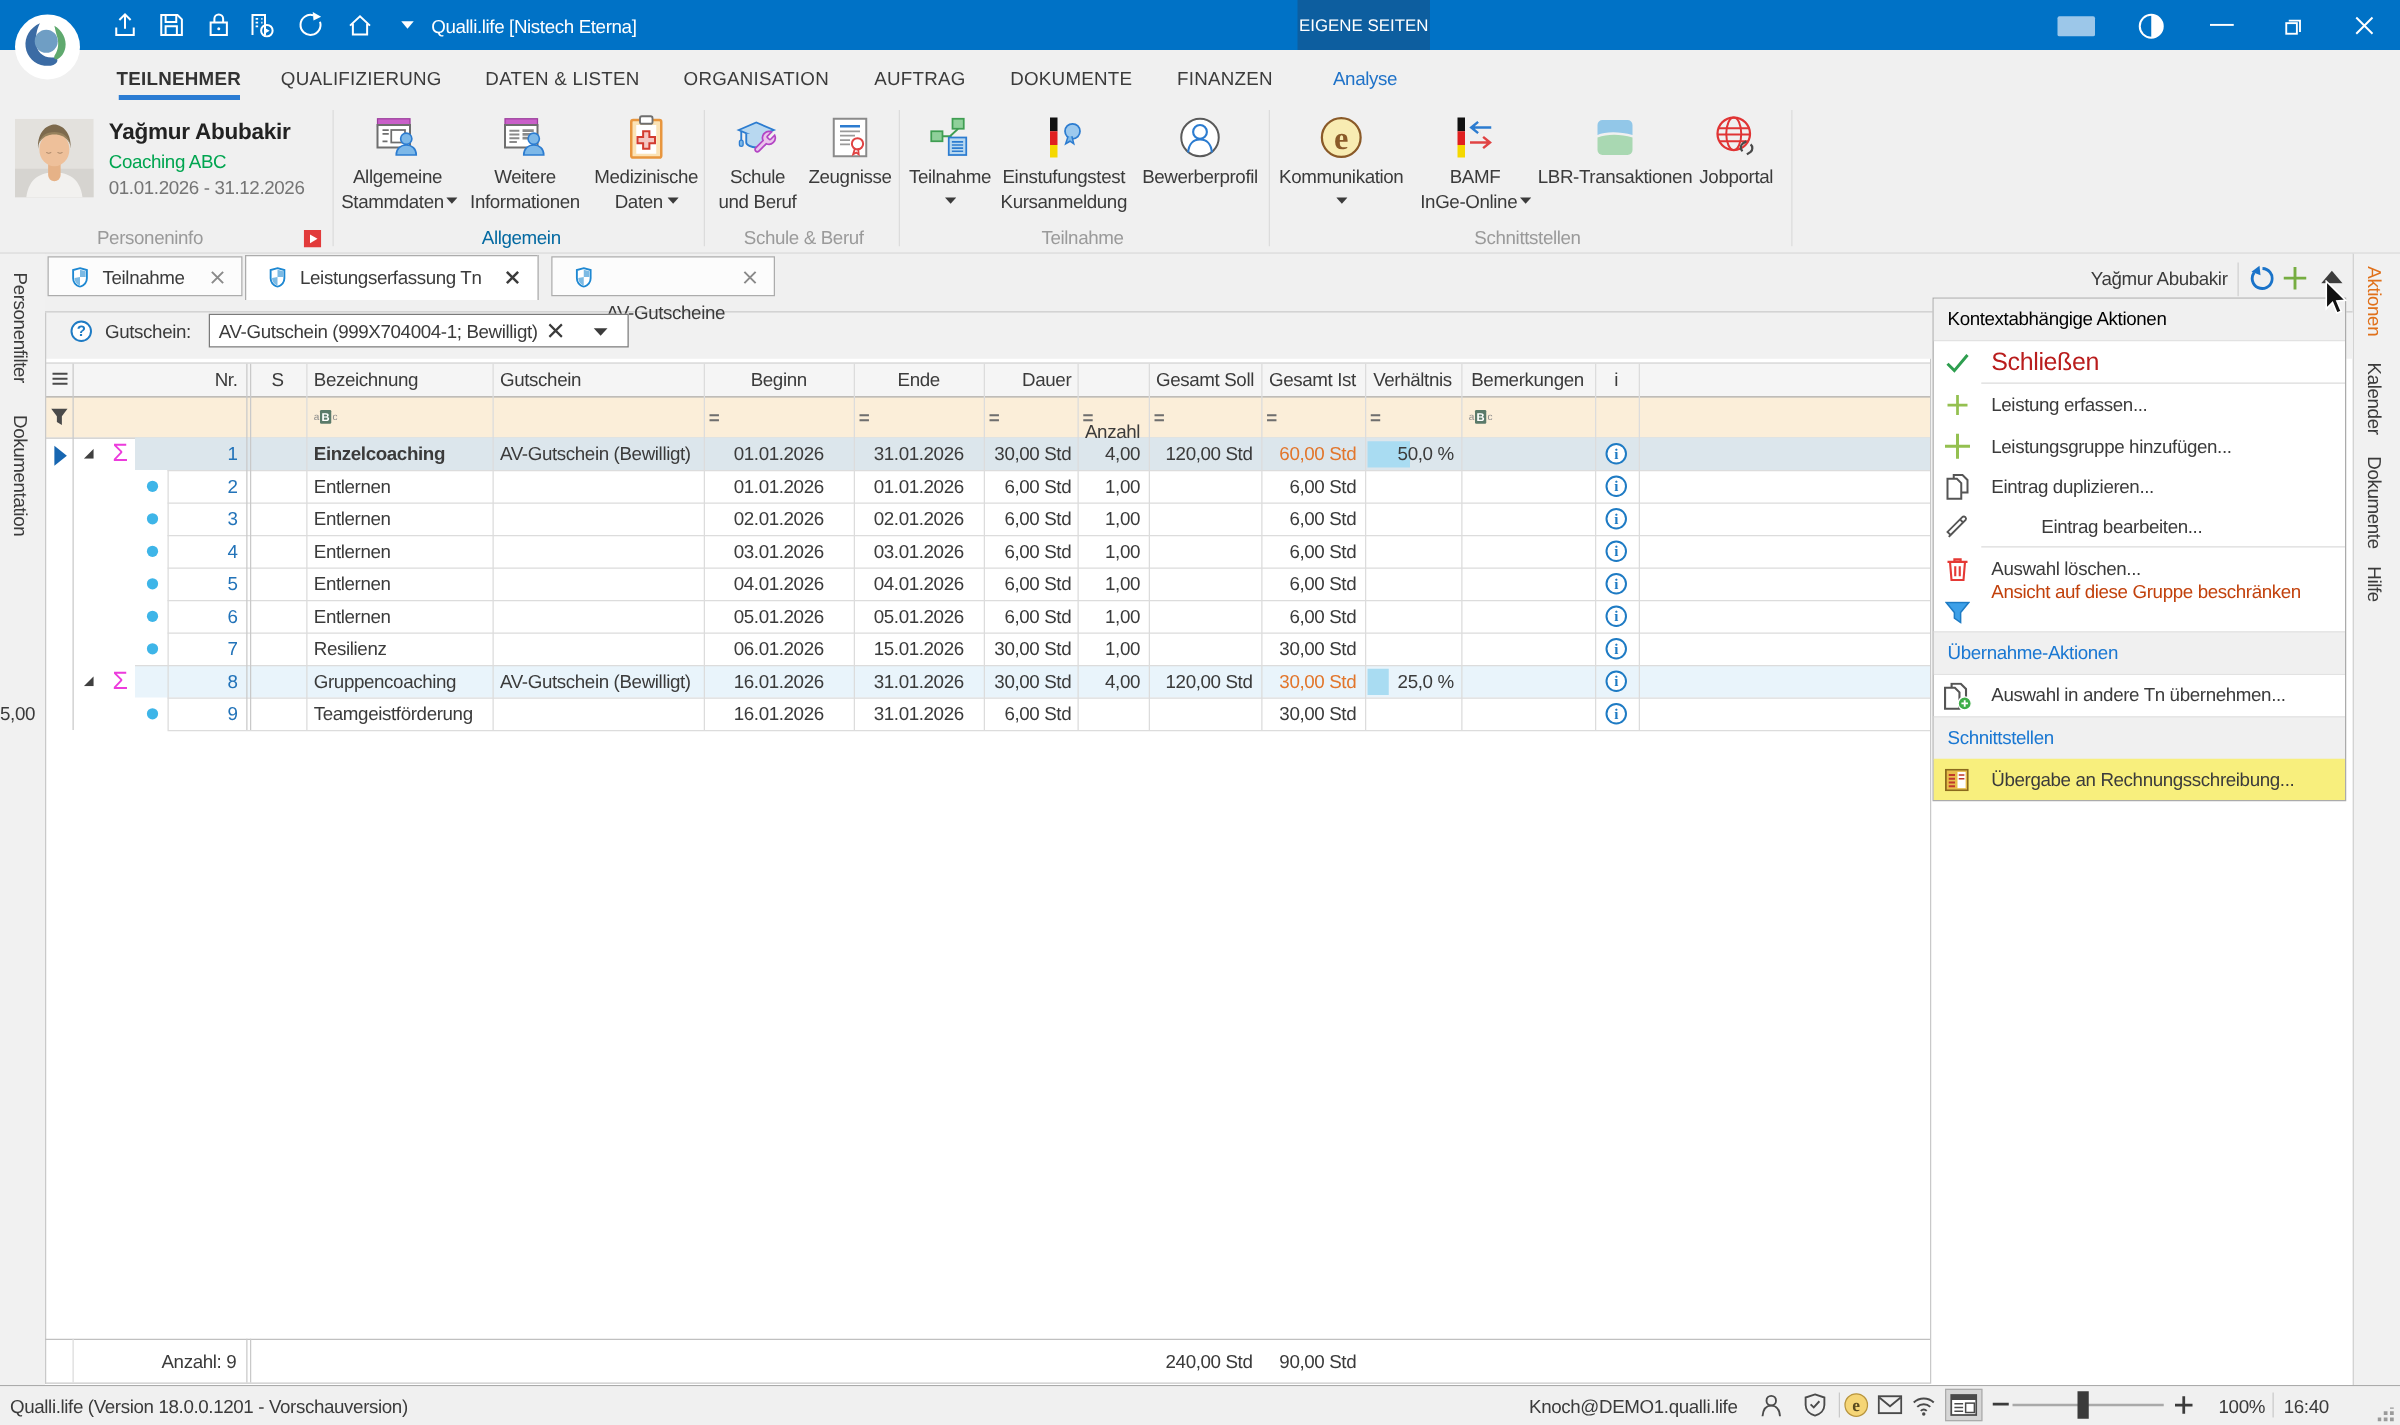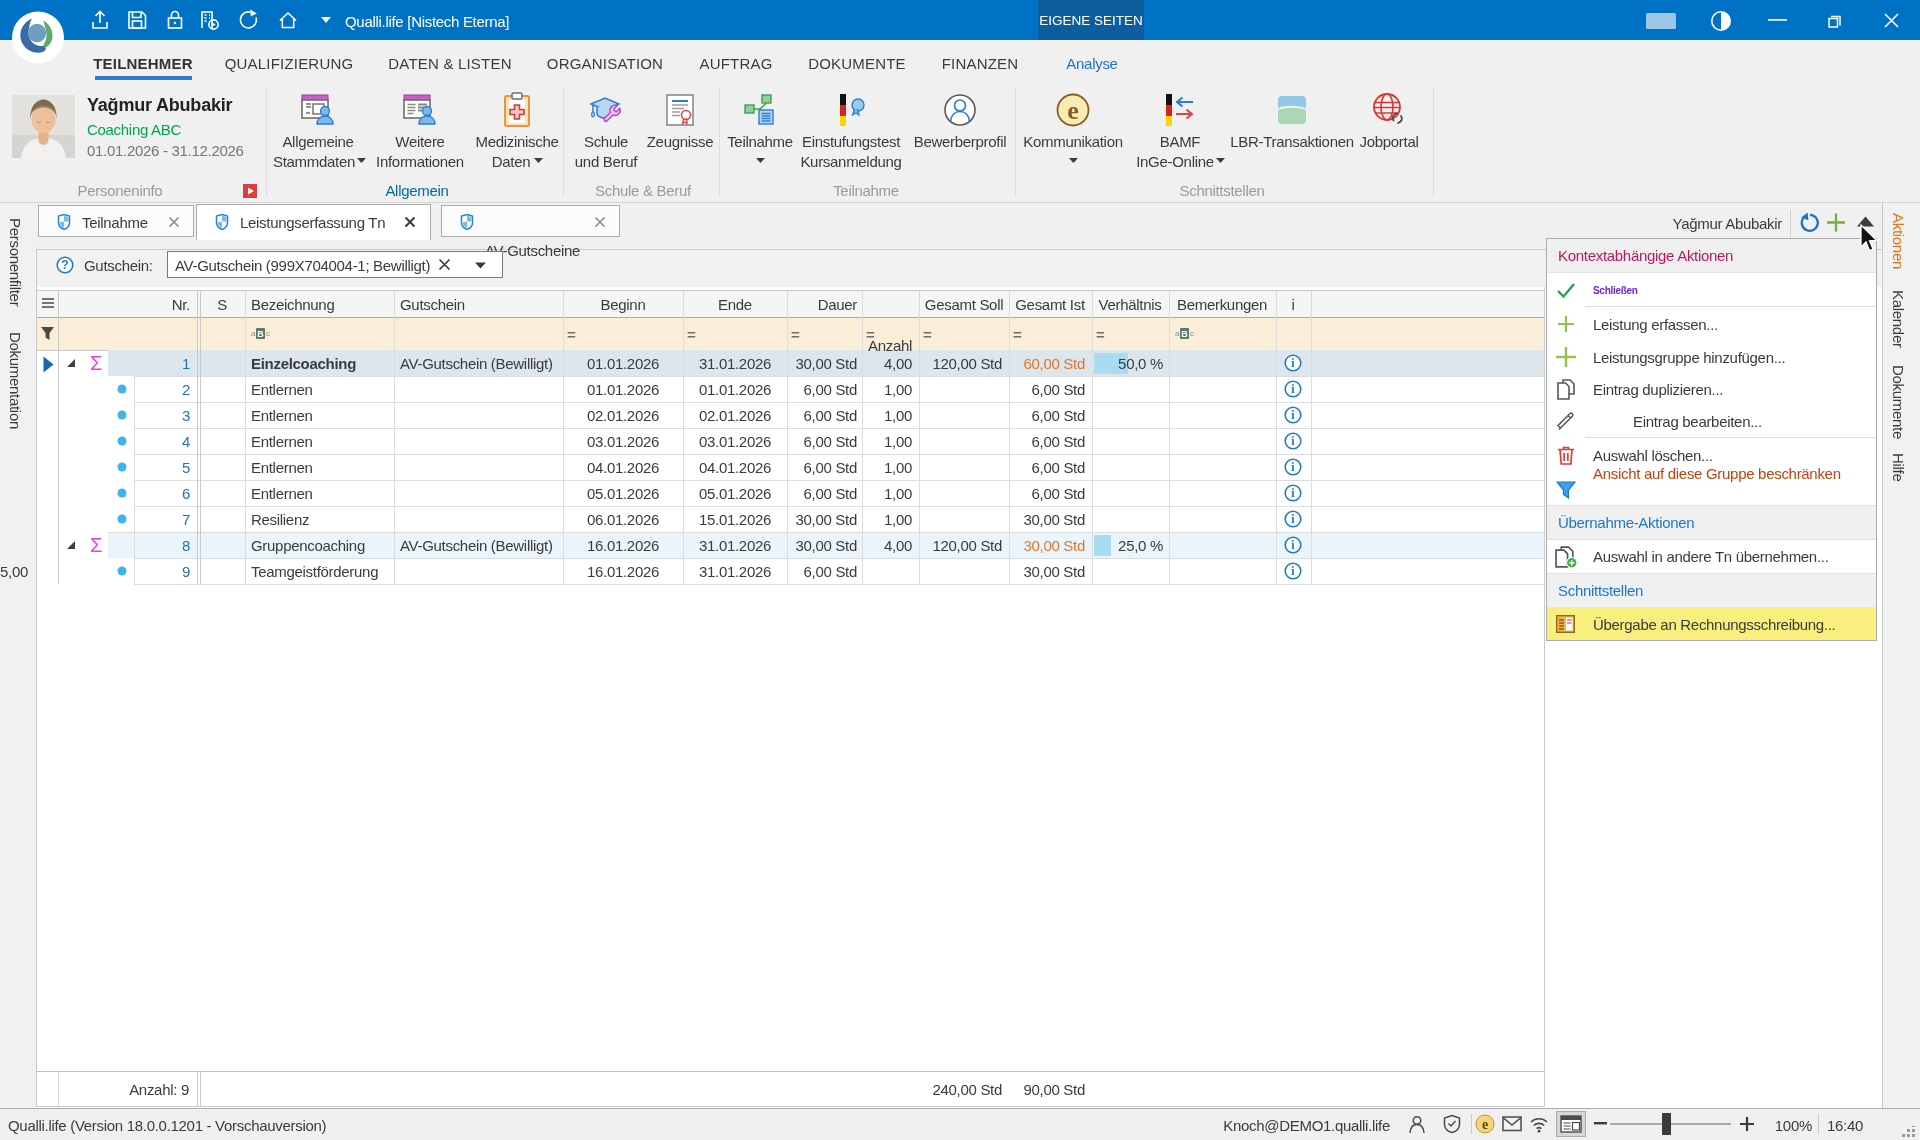--- a/index.html
+++ b/index.html
@@ -553,32 +553,32 @@
       <rect x="10" y="8" width="3" height="3"></rect>
       <rect x="10" y="3" width="3" height="3"></rect>
       <rect x="5" y="8" width="3" height="3"></rect>
       <rect x="0" y="8" width="3" height="3"></rect>
       <rect x="5" y="3" width="3" height="3"></rect>
       <rect x="10" y="-2" width="3" height="3"></rect>
     </g>
   </svg>
 <div class="ab" style="left:1546px;top:238px;width:331px;height:403px;background:#fff;border:1px solid #ababab;"></div>
 <div class="ab" style="left:1547px;top:239px;width:329px;height:33px;background:#f0f0f0;"></div>
-<div class="t" style="font-size:15px;color:#be185d;font-weight:normal;letter-spacing:-0.3px;line-height:15px;top:247.5px;left:1558px;">Kontextabhängige Aktionen</div>
+<div class="t" style="font-size:15px;color:#000000;font-weight:normal;letter-spacing:-0.3px;line-height:15px;top:247.5px;left:1558px;">Kontextabhängige Aktionen</div>
 <div class="ab" style="left:1547px;top:505px;width:329px;height:34px;background:#f0f0f0;"></div>
 <div class="t" style="font-size:15px;color:#1977d2;font-weight:normal;letter-spacing:-0.3px;line-height:15px;top:514.5px;left:1558px;">Übernahme-Aktionen</div>
 <div class="ab" style="left:1547px;top:573px;width:329px;height:34px;background:#f0f0f0;"></div>
 <div class="t" style="font-size:15px;color:#1977d2;font-weight:normal;letter-spacing:-0.3px;line-height:15px;top:582.5px;left:1558px;">Schnittstellen</div>
 <div class="hl" style="top:272px;left:1547px;width:329px;background:#e2e2e2;"></div>
 <div class="hl" style="top:505px;left:1547px;width:329px;background:#e2e2e2;"></div>
 <div class="hl" style="top:539px;left:1547px;width:329px;background:#e2e2e2;"></div>
 <div class="hl" style="top:573px;left:1547px;width:329px;background:#e2e2e2;"></div>
 <div class="hl" style="top:607px;left:1547px;width:329px;background:#e2e2e2;"></div>
 <div class="ab" style="left:1547px;top:607px;width:329px;height:33px;background:#f8ef7d;"></div>
-<div class="t" style="font-size:10px;color:#6d28d9;font-weight:bold;letter-spacing:-0.3px;line-height:15px;top:282.5px;left:1593px;">Schließen</div>
+<div class="t" style="font-size:20px;color:#b91c1c;font-weight:normal;letter-spacing:-0.3px;line-height:15px;top:282.5px;left:1593px;">Schließen</div>
 <div class="t" style="font-size:15px;color:#3b3b3b;font-weight:normal;letter-spacing:-0.3px;line-height:15px;top:316.5px;left:1593px;">Leistung erfassen...</div>
 <div class="t" style="font-size:15px;color:#3b3b3b;font-weight:normal;letter-spacing:-0.3px;line-height:15px;top:349.5px;left:1593px;">Leistungsgruppe hinzufügen...</div>
 <div class="t" style="font-size:15px;color:#3b3b3b;font-weight:normal;letter-spacing:-0.3px;line-height:15px;top:381.5px;left:1593px;">Eintrag duplizieren...</div>
 <div class="t" style="font-size:15px;color:#3b3b3b;font-weight:normal;letter-spacing:-0.3px;line-height:15px;top:413.5px;left:1593px;margin-left:40px;">Eintrag bearbeiten...</div>
 <div class="t" style="font-size:15px;color:#3b3b3b;font-weight:normal;letter-spacing:-0.3px;line-height:15px;top:447.5px;left:1593px;">Auswahl löschen...</div>
 <div class="t" style="font-size:15px;color:#c2410c;font-weight:normal;letter-spacing:-0.3px;line-height:15px;top:466px;left:1593px;">Ansicht auf diese Gruppe beschränken</div>
 <div class="t" style="font-size:15px;color:#3b3b3b;font-weight:normal;letter-spacing:-0.3px;line-height:15px;top:548.5px;left:1593px;">Auswahl in andere Tn übernehmen...</div>
 <div class="t" style="font-size:15px;color:#3b3b3b;font-weight:normal;letter-spacing:-0.3px;line-height:15px;top:616.5px;left:1593px;">Übergabe an Rechnungsschreibung...</div>
 <div class="hl" style="top:306px;left:1585px;width:291px;background:#dcdcdc;"></div>
 <div class="hl" style="top:437px;left:1585px;width:291px;background:#dcdcdc;"></div>

